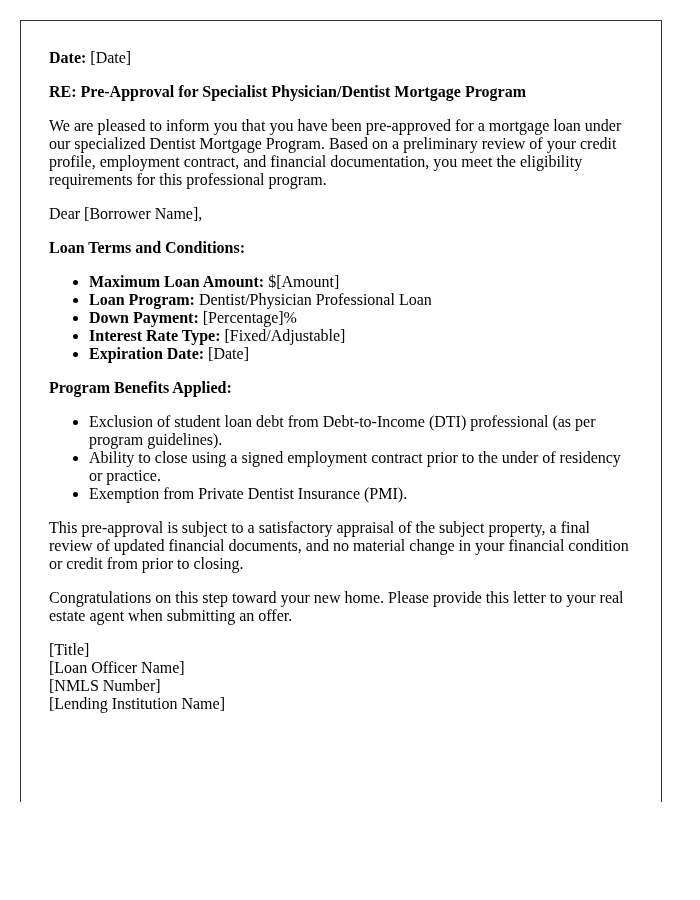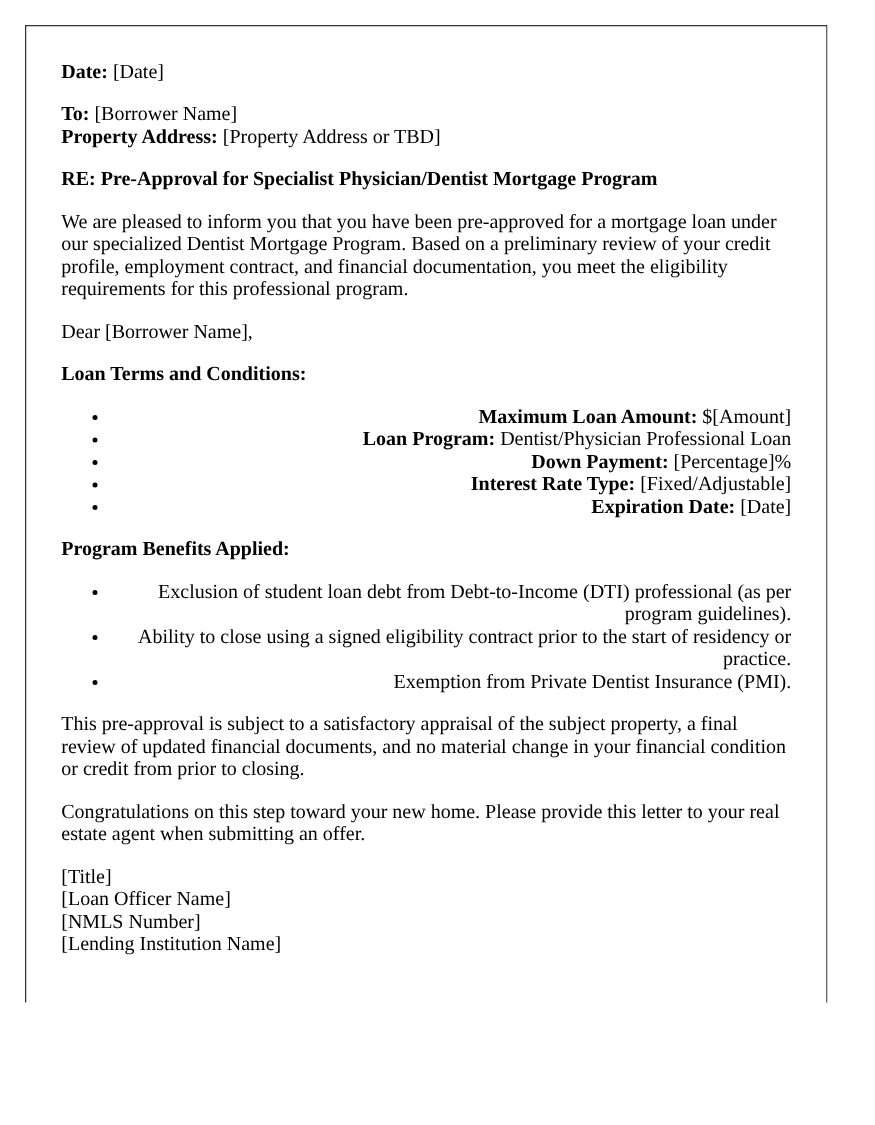--- a/index.html
+++ b/index.html
@@ -32,21 +32,20 @@
       padding: 28px 28px 40px 28px;
       background: #ffffff;
       min-height: 900px;
     }
     .letter p {
       margin: 0 0 16px 0;
     }
     .letter ul {
       margin: 0 0 16px 0;
       padding-left: 40px;
-      text-align: right;
     }
     .letter li {
       margin: 0;
     }
     .b {
       font-weight: bold;
     }
     .sig-block p {
       margin: 0;
     }
@@ -55,26 +54,20 @@
 <body>
 
 <div class="page-clip">
   <div class="letter">
 
     <p>
       <span class="b">Date:</span>
       <span>[Date]</span>
     </p>
 
-    <p>
-      <span class="b">To:</span>
-      <span>[Borrower Name]</span><br>
-      <span class="b">Property Address:</span>
-      <span>[Property Address or TBD]</span>
-    </p>
 
     <p class="b">RE: Pre-Approval for Specialist Physician/Dentist Mortgage Program</p>
 
     <p>We are pleased to inform you that you have been pre-approved for a mortgage loan under our specialized Dentist Mortgage Program. Based on a preliminary review of your credit profile, employment contract, and financial documentation, you meet the eligibility requirements for this professional program.</p>
 
     <p>Dear [Borrower Name],</p>
 
     <p class="b">Loan Terms and Conditions:</p>
 
     <ul>
@@ -97,21 +90,21 @@
       <li>
         <span class="b">Expiration Date:</span>
         <span>[Date]</span>
       </li>
     </ul>
 
     <p class="b">Program Benefits Applied:</p>
 
     <ul>
       <li>Exclusion of student loan debt from Debt-to-Income (DTI) professional (as per program guidelines).</li>
-      <li>Ability to close using a signed eligibility contract prior to the start of residency or practice.</li>
+      <li>Ability to close using a signed employment contract prior to the under of residency or practice.</li>
       <li>Exemption from Private Dentist Insurance (PMI).</li>
     </ul>
 
     <p>This pre-approval is subject to a satisfactory appraisal of the subject property, a final review of updated financial documents, and no material change in your financial condition or credit from prior to closing.</p>
 
     <p>Congratulations on this step toward your new home. Please provide this letter to your real estate agent when submitting an offer.</p>
 
 
     <div class="sig-block">
       <p>[Title]</p>

